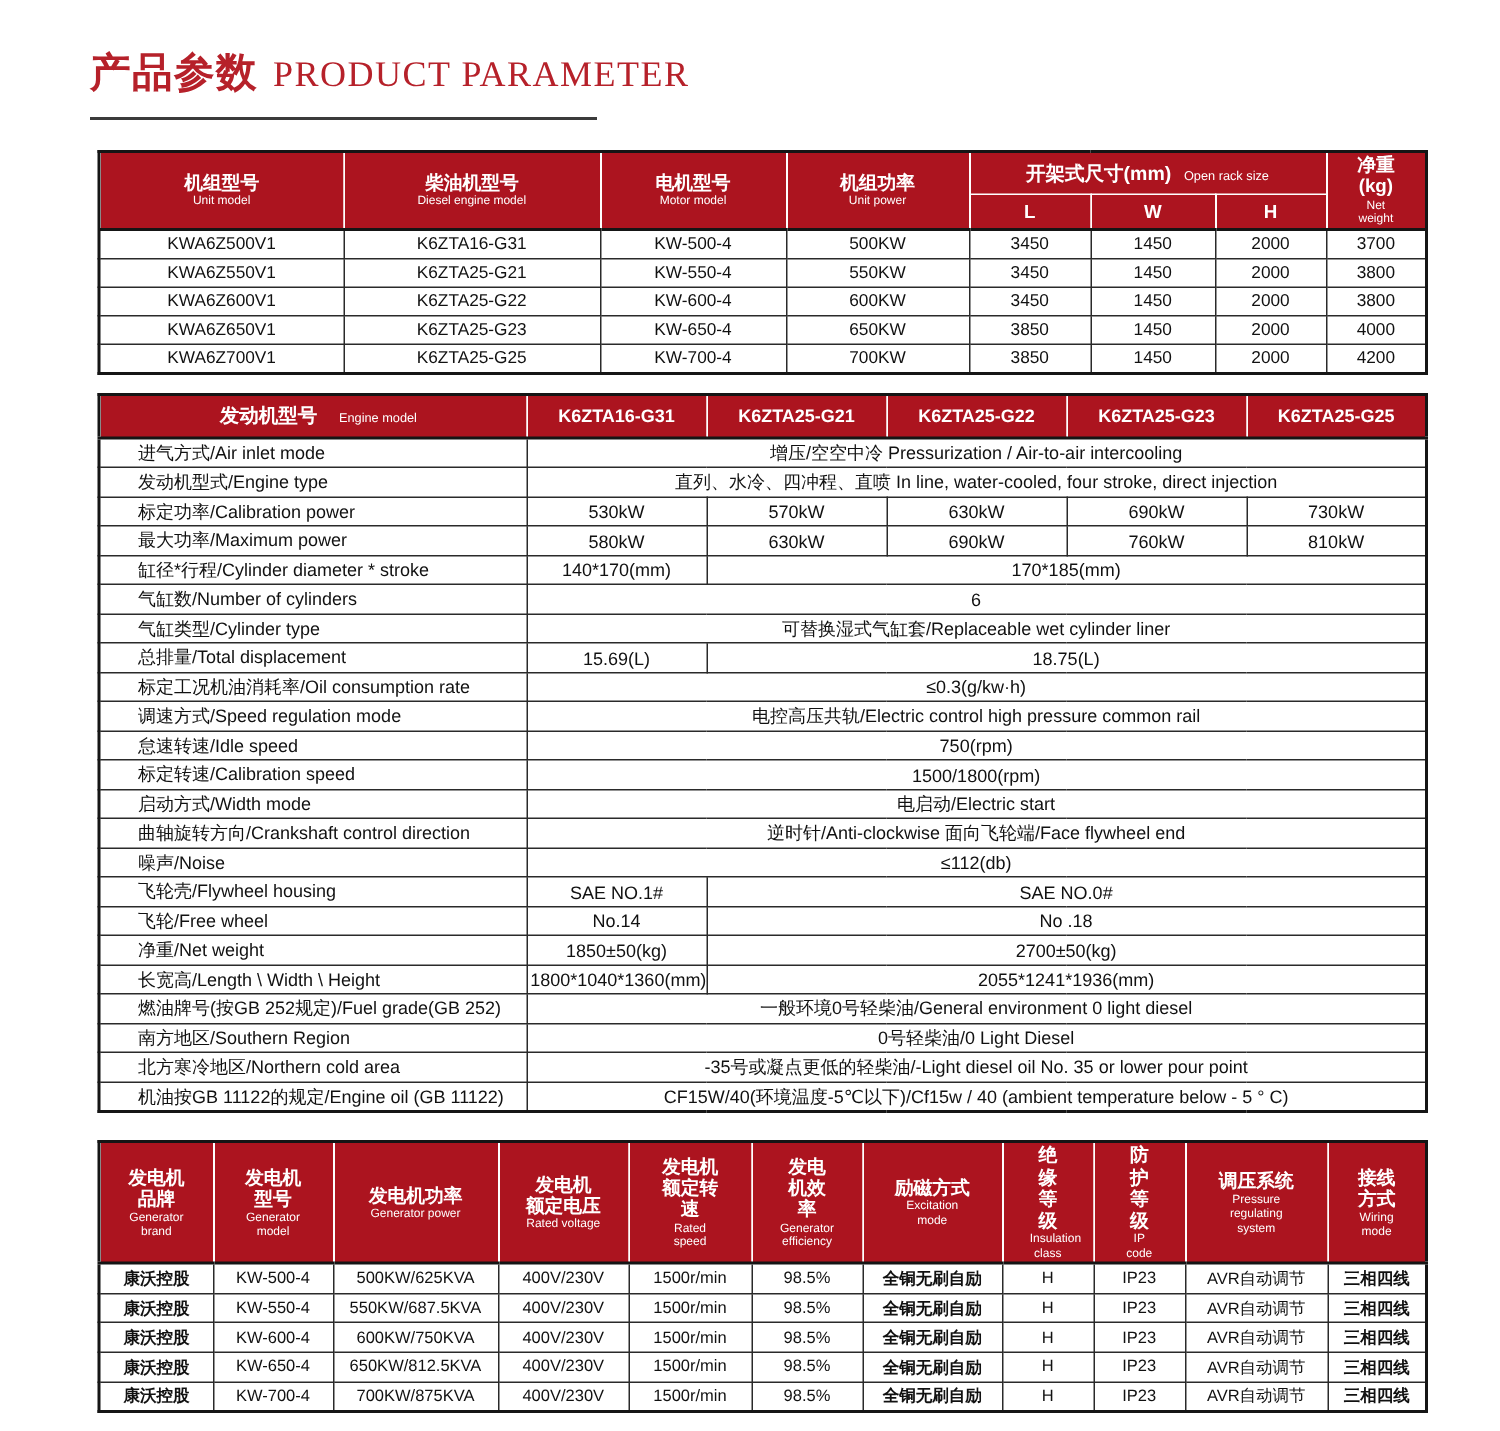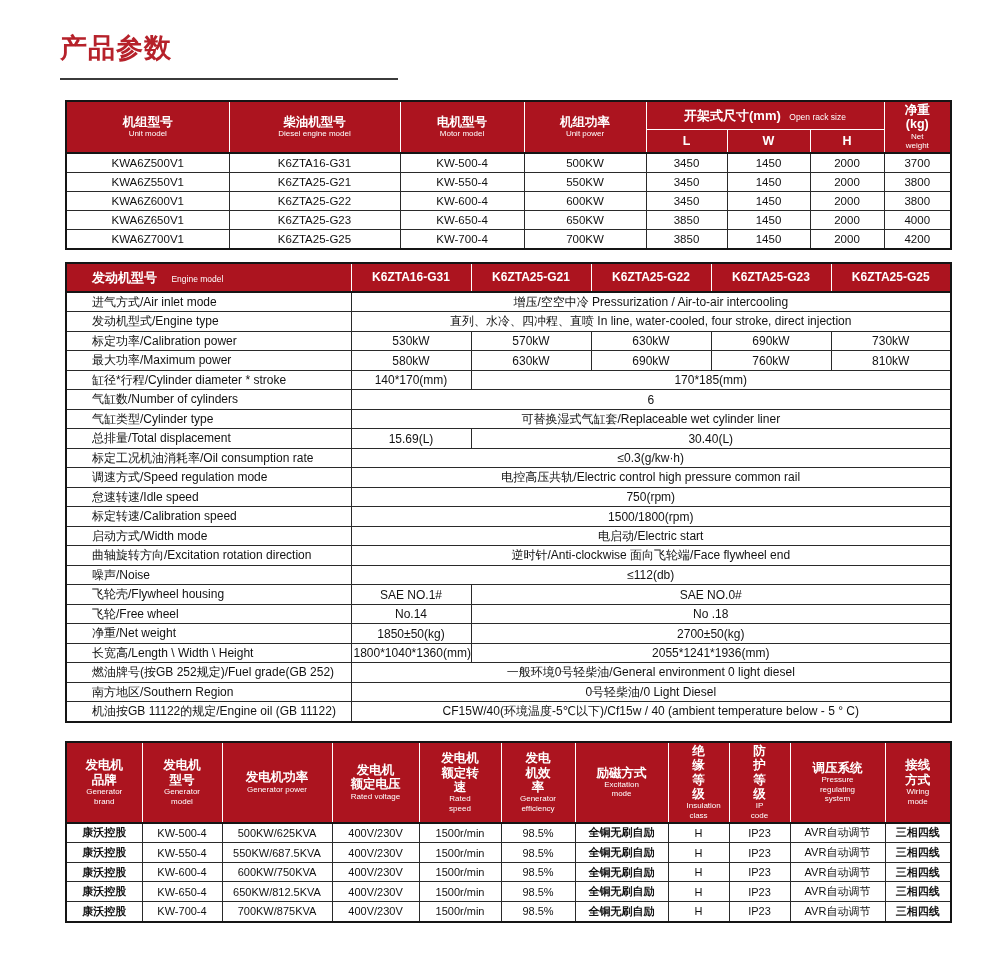--- a/index.html
+++ b/index.html
@@ -29,38 +29,39 @@
   
   #table1 { margin-top:20px; }
   #table1 .h-main { height:24px; }
   #table1 .h-sub  { height:19px; }
   #table1 .h-sub th { font-size:12.5px; font-weight:bold; border-bottom:2px solid #151515; }
   #table1 td { height:18px; }
 
   
   #table2 { margin-top:12px; }
   #table2 th { border-bottom:2px solid #151515; height:25px; }
-  #table2 th.eng-label { text-align:left; padding-left:25px; }
+  #table2 th.eng-label { text-align:center; padding-left:25px; }
   #table2 th.eng-label .he-inline { margin-left:10px; }
   #table2 .model-th { font-size:12px; font-weight:bold; }
   #table2 td { height:18.5px; font-size:12px; }
   #table2 td.lab { text-align:left; padding-left:25px; white-space:nowrap; }
 
   
   #table3 { margin-top:18px; }
   #table3 th { height:50px; border-bottom:2px solid #151515; }
   #table3 td { height:18.6px; font-size:11px; }
   #table3 td.b { font-weight:bold; }
 </style>
 </head>
 <body>
 
 <div class="title-wrap">
   <div class="title-line">
     <span class="title-zh">产品参数</span>
+    <span class="title-en">PRODUCT PARAMETER</span>
   </div>
   <div class="title-rule"></div>
 </div>
 
 <table id="table1" class="tbl">
   <colgroup>
     <col style="width:163px">
       <col style="width:171px">
       <col style="width:124px">
       <col style="width:122px">
@@ -208,21 +209,21 @@
         <td class="lab">气缸数/Number of cylinders</td>
         <td colspan="5">6</td>
       </tr>
   <tr>
         <td class="lab">气缸类型/Cylinder type</td>
         <td colspan="5">可替换湿式气缸套/Replaceable wet cylinder liner</td>
       </tr>
   <tr>
         <td class="lab">总排量/Total displacement</td>
         <td>15.69(L)</td>
-        <td colspan="4">30.40(L)</td>
+        <td colspan="4">18.75(L)</td>
       </tr>
   <tr>
         <td class="lab">标定工况机油消耗率/Oil consumption rate</td>
         <td colspan="5">≤0.3(g/kw·h)</td>
       </tr>
   <tr>
         <td class="lab">调速方式/Speed regulation mode</td>
         <td colspan="5">电控高压共轨/Electric control high pressure common rail</td>
       </tr>
   <tr>
@@ -231,21 +232,21 @@
       </tr>
   <tr>
         <td class="lab">标定转速/Calibration speed</td>
         <td colspan="5">1500/1800(rpm)</td>
       </tr>
   <tr>
         <td class="lab">启动方式/Width mode</td>
         <td colspan="5">电启动/Electric start</td>
       </tr>
   <tr>
-        <td class="lab">曲轴旋转方向/Excitation rotation direction</td>
+        <td class="lab">曲轴旋转方向/Crankshaft control direction</td>
         <td colspan="5">逆时针/Anti-clockwise 面向飞轮端/Face flywheel end</td>
       </tr>
   <tr>
         <td class="lab">噪声/Noise</td>
         <td colspan="5">≤112(db)</td>
       </tr>
   <tr>
         <td class="lab">飞轮壳/Flywheel housing</td>
         <td>SAE NO.1#</td>
         <td colspan="4">SAE NO.0#</td>
@@ -265,20 +266,24 @@
         <td>1800*1040*1360(mm)</td>
         <td colspan="4">2055*1241*1936(mm)</td>
       </tr>
   <tr>
         <td class="lab">燃油牌号(按GB 252规定)/Fuel grade(GB 252)</td>
         <td colspan="5">一般环境0号轻柴油/General environment 0 light diesel</td>
       </tr>
   <tr>
         <td class="lab">南方地区/Southern Region</td>
         <td colspan="5">0号轻柴油/0 Light Diesel</td>
+      </tr>
+  <tr>
+        <td class="lab">北方寒冷地区/Northern cold area</td>
+        <td colspan="5">-35号或凝点更低的轻柴油/-Light diesel oil No. 35 or lower pour point</td>
       </tr>
   <tr>
         <td class="lab">机油按GB 11122的规定/Engine oil (GB 11122)</td>
         <td colspan="5">CF15W/40(环境温度-5℃以下)/Cf15w / 40 (ambient temperature below - 5 ° C)</td>
       </tr>
 </tbody>
   </table>
 
 <table id="table3" class="tbl">
   <colgroup>

